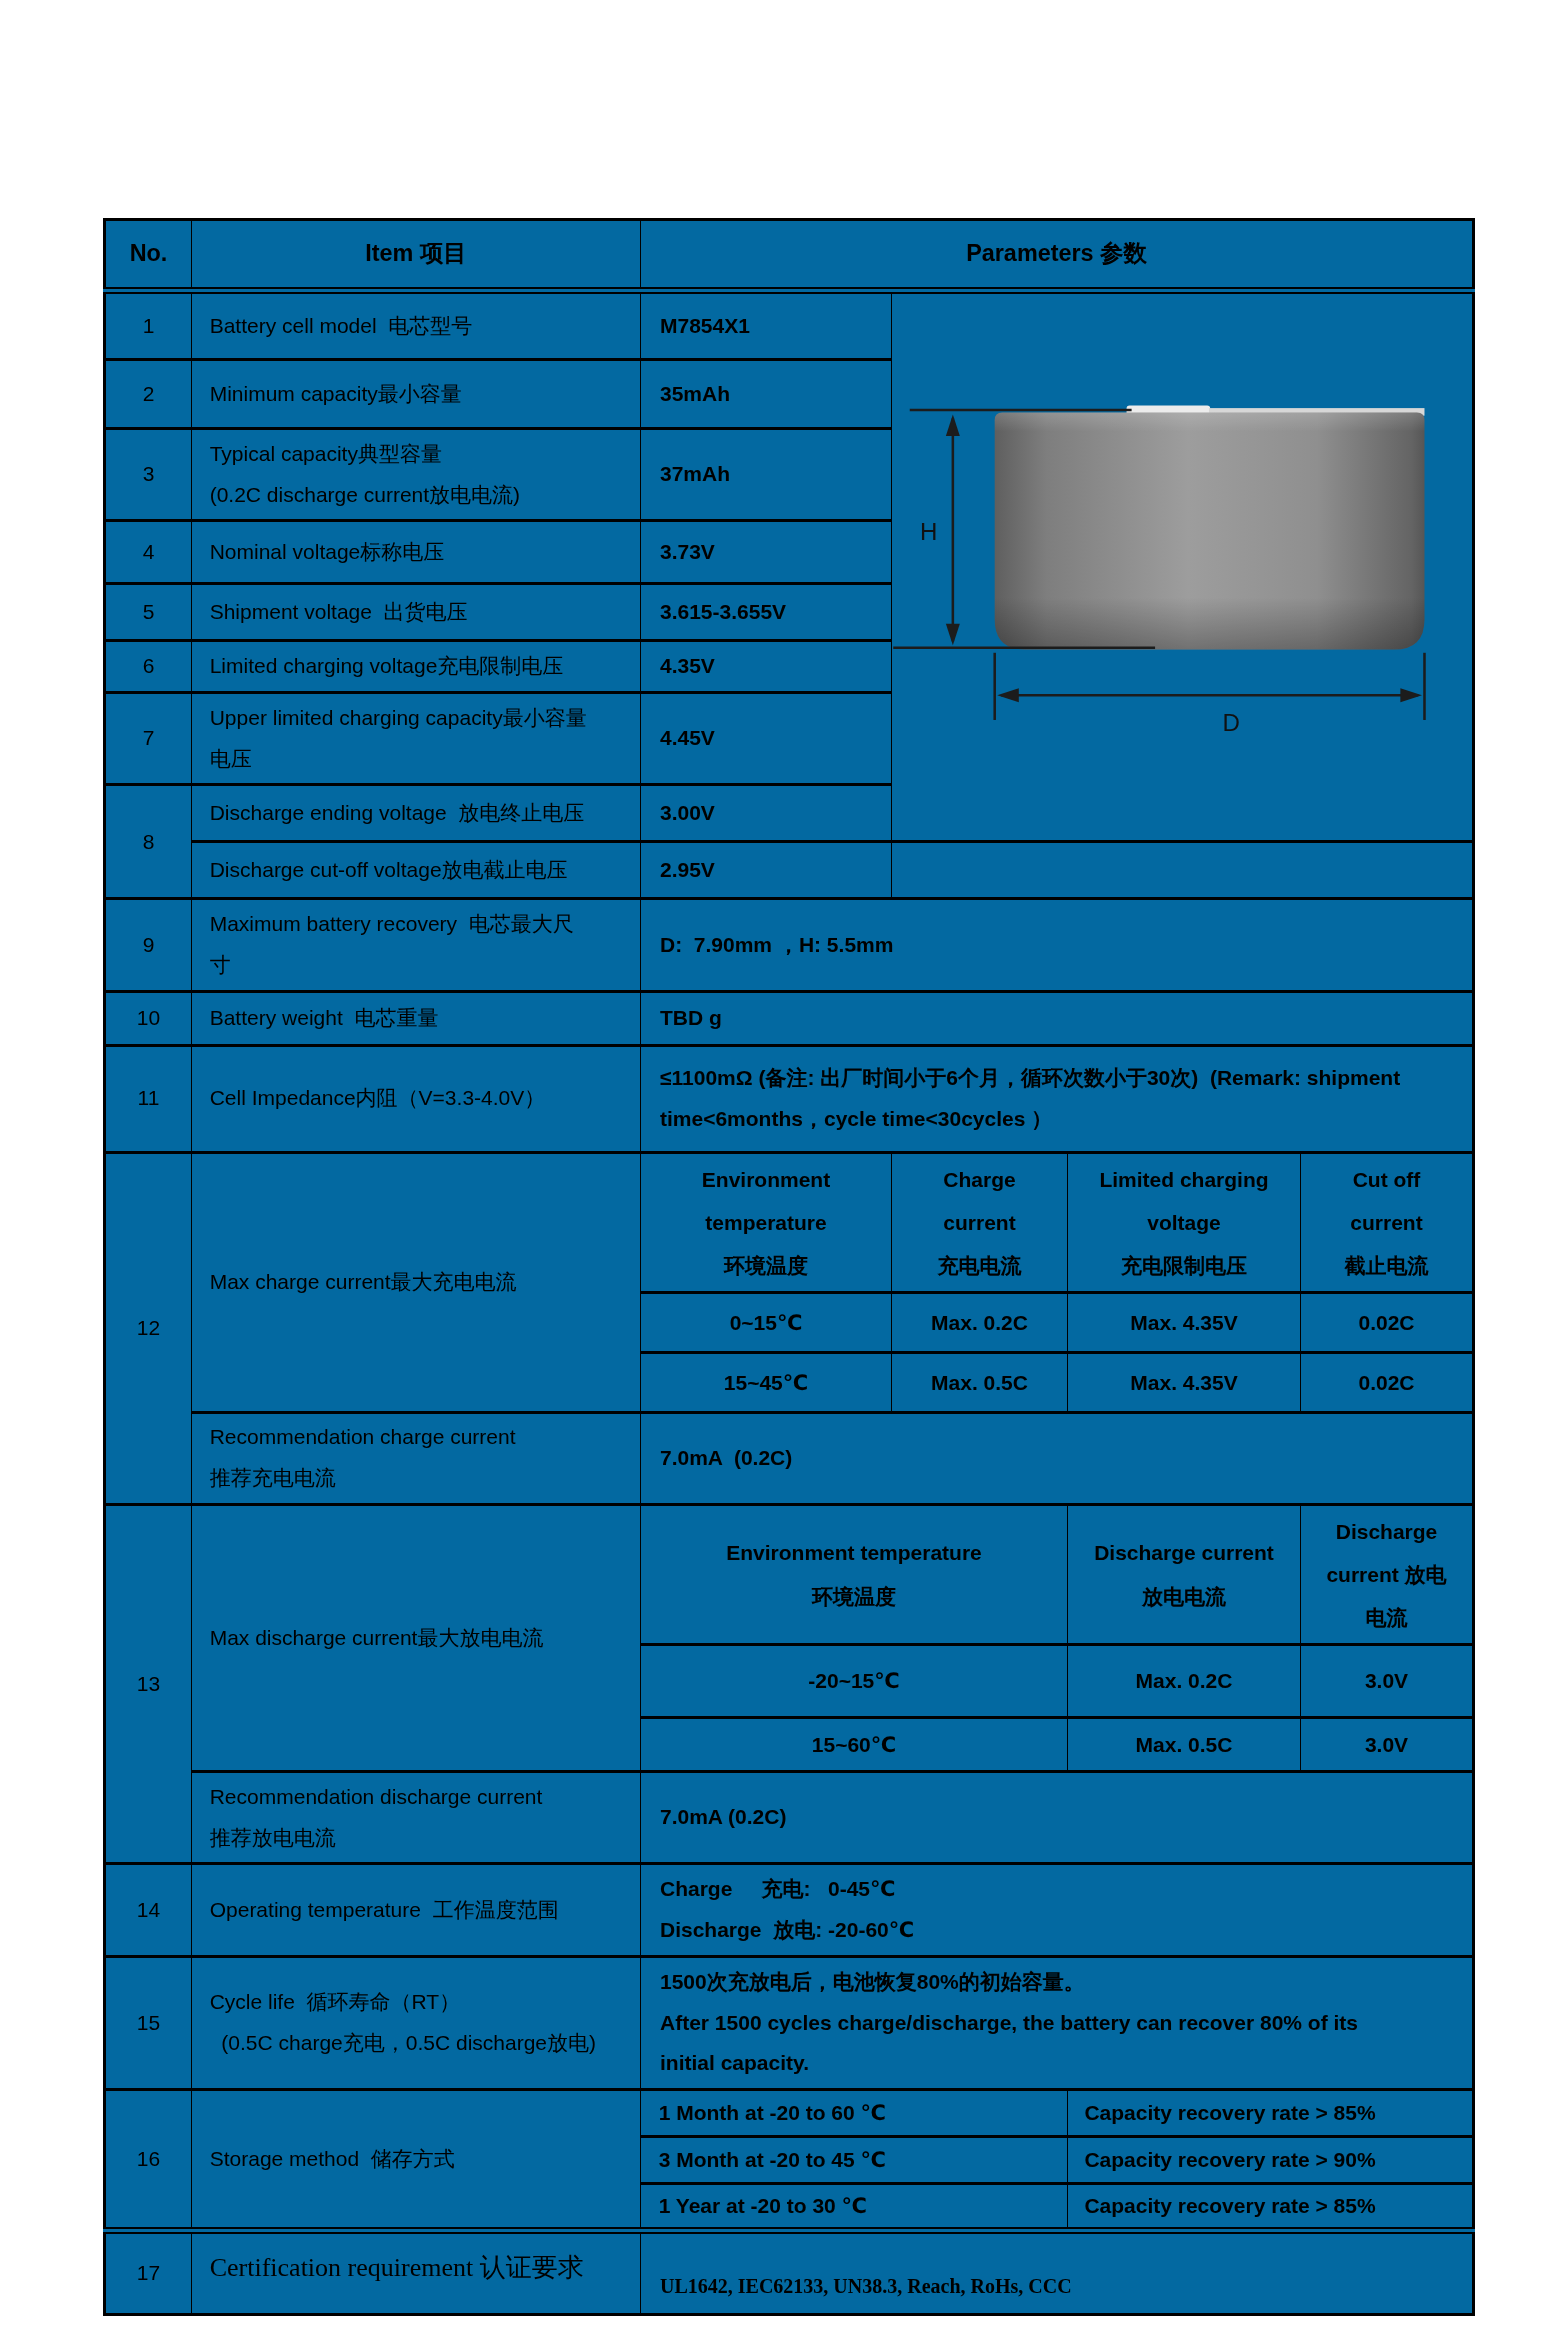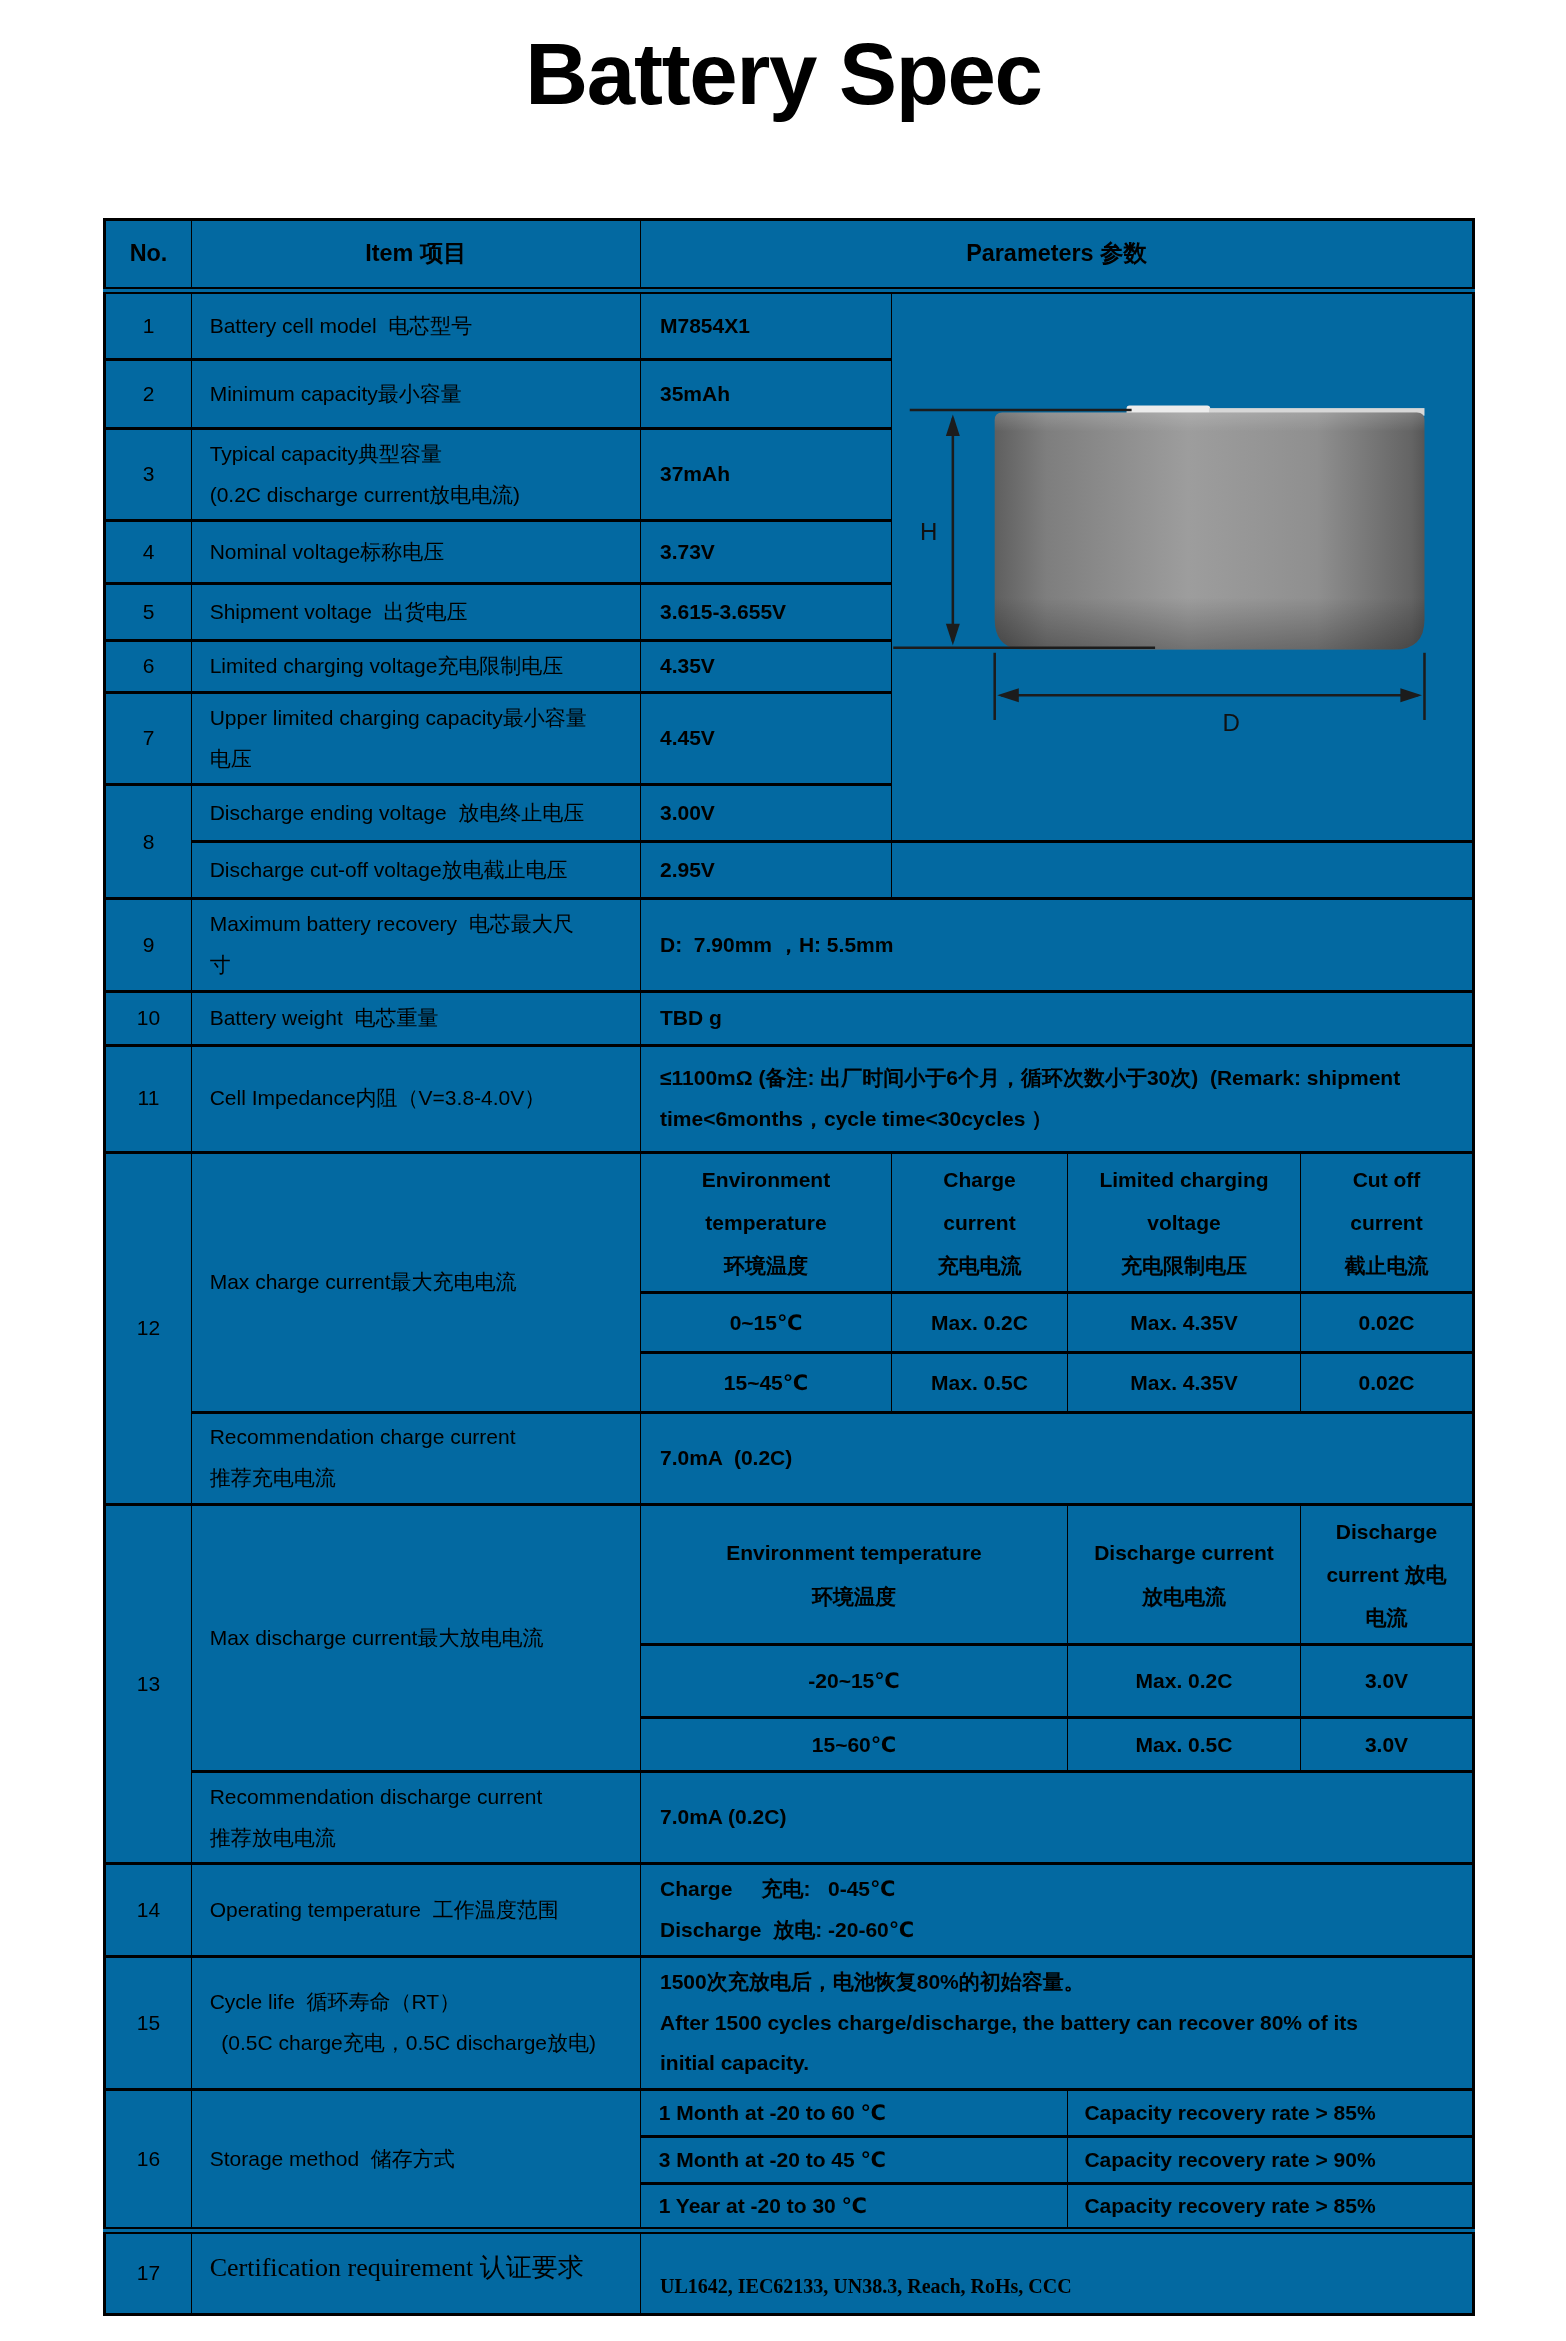--- a/index.html
+++ b/index.html
@@ -23,21 +23,20 @@
                vertical-align:top; padding:8.8px 11.4px 0 17.7px; text-align:left; }
   td.certval { font-family:"Liberation Serif","DejaVu Serif",serif; font-size:20px; font-weight:700;
                vertical-align:bottom; padding:0 11.4px 7.6px 19px; text-align:left; }
   td.diagram { padding:0; vertical-align:top; }
   td.diagram svg { display:block; width:100%; height:100%; }
 </style>
 </head>
 <body>
 
 <div class="page">
-  <h1 class="title">Battery Spec</h1>
 
   <table class="spec">
     <colgroup>
       <col style="width:87px">
         <col style="width:449px">
         <col style="width:251px">
       <col style="width:176px">
         <col style="width:233px">
         <col style="width:173px">
     </colgroup>
@@ -149,21 +148,21 @@
     </tr>
 
     <tr style="height:54px">
       <td class="no">10</td>
       <td class="lbl">Battery weight  电芯重量</td>
       <td class="val" colspan="4">TBD g</td>
     </tr>
 
     <tr style="height:107px">
       <td class="no">11</td>
-      <td class="lbl">Cell Impedance内阻（V=3.8-4.0V）</td>
+      <td class="lbl">Cell Impedance内阻（V=3.3-4.0V）</td>
       <td class="val" colspan="4">≤1100mΩ (备注: 出厂时间小于6个月，循环次数小于30次)  (Remark: shipment
 time&lt;6months，cycle time&lt;30cycles ）</td>
     </tr>
 
     <tr style="height:133px">
       <td class="no" rowspan="4">12</td>
       <td class="lbl" rowspan="3">Max charge current最大充电电流</td>
       <td class="sub">Environment
 temperature
 环境温度</td>

